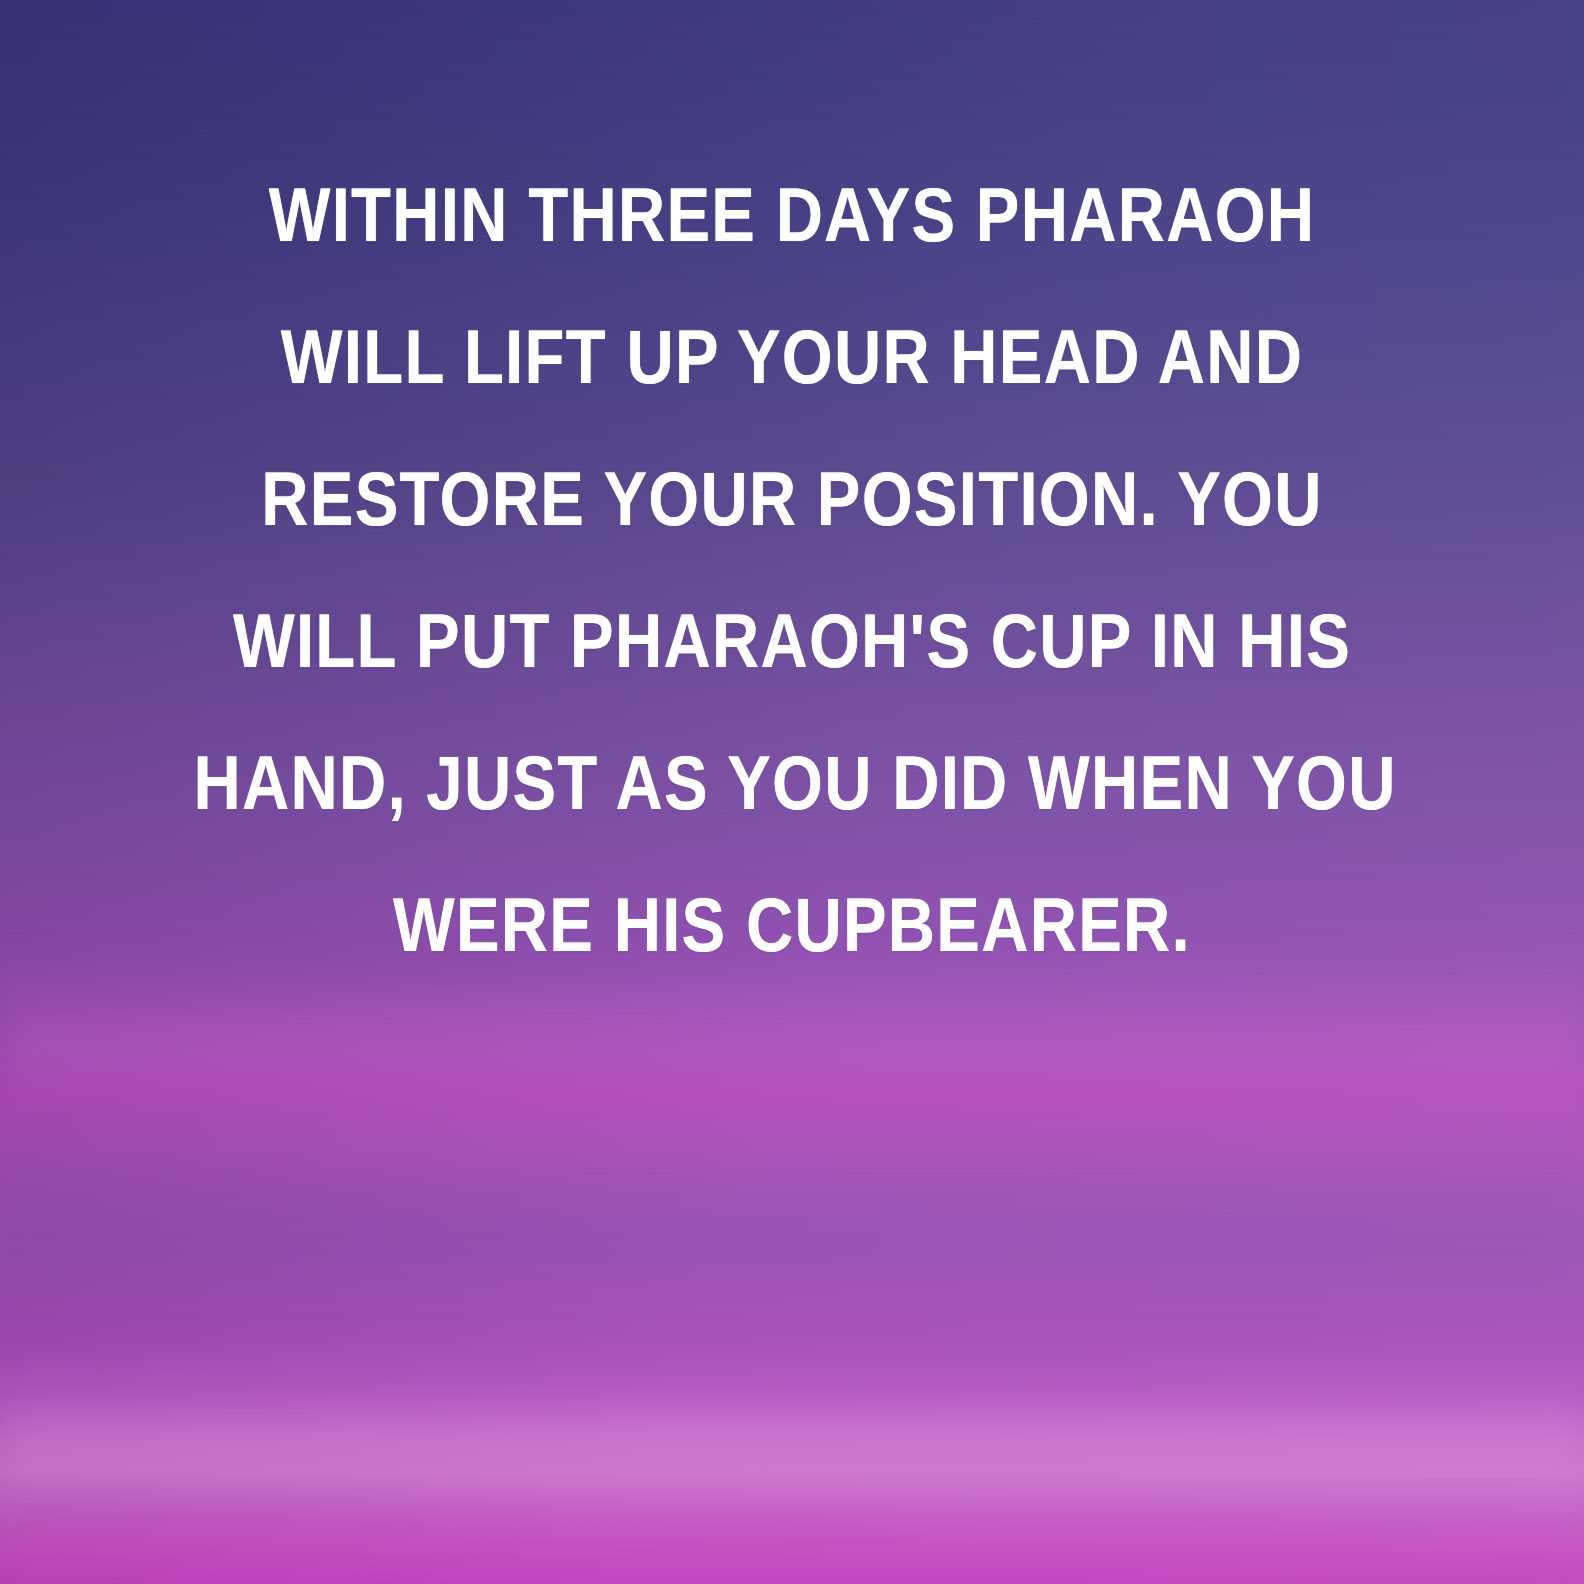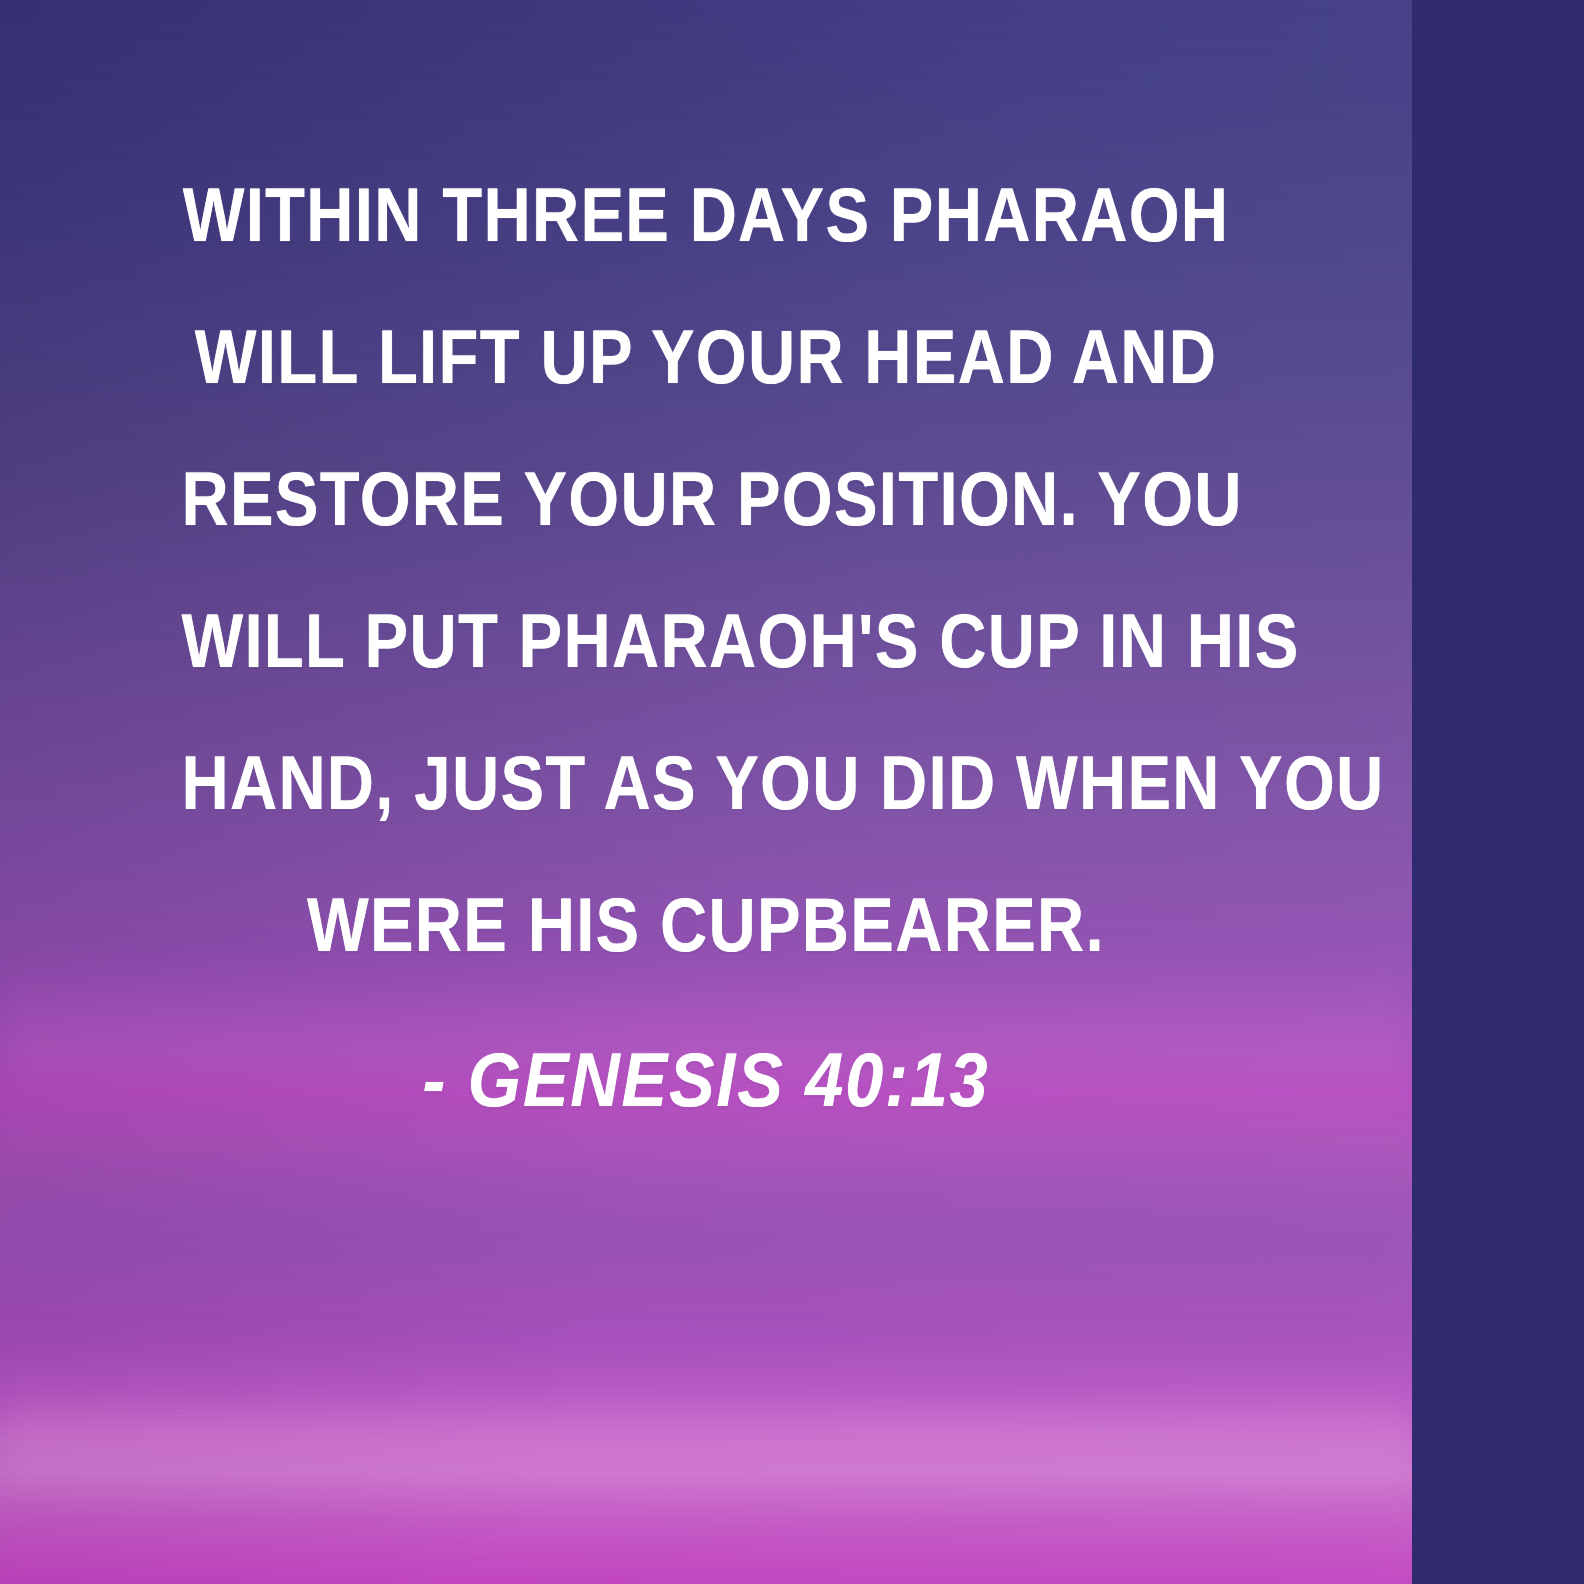--- a/index.html
+++ b/index.html
@@ -3,21 +3,21 @@
 <meta charset="utf-8">
 <title>Bible Verse Image</title>
 <style>
   html, body {
     margin: 0;
     padding: 0;
     background: #2f2b6e;
   }
   #stage {
     position: relative;
-    width: 1412px;
+    width: 1584px;
     height: 1584px;
     overflow: hidden;
     font-family: "Liberation Sans", sans-serif;
     
     background:
       linear-gradient(
         to bottom,
         #3a3580 0%,
         #3c3781 6%,
         #423a84 14%,
@@ -155,17 +155,14 @@
 
   <div id="verse-block">
     <span class="verse-line">WITHIN THREE DAYS PHARAOH</span>
     <span class="verse-line">WILL LIFT UP YOUR HEAD AND</span>
     <span class="verse-line">RESTORE YOUR POSITION. YOU</span>
     <span class="verse-line">WILL PUT PHARAOH'S CUP IN HIS</span>
     <span class="verse-line">HAND, JUST AS YOU DID WHEN YOU</span>
     <span class="verse-line">WERE HIS CUPBEARER.</span>
   </div>
 
-  <div id="citation-block">
-    <span id="citation">- GENESIS 40:13</span>
-  </div>
 
 </div>
 
 </body></html>

